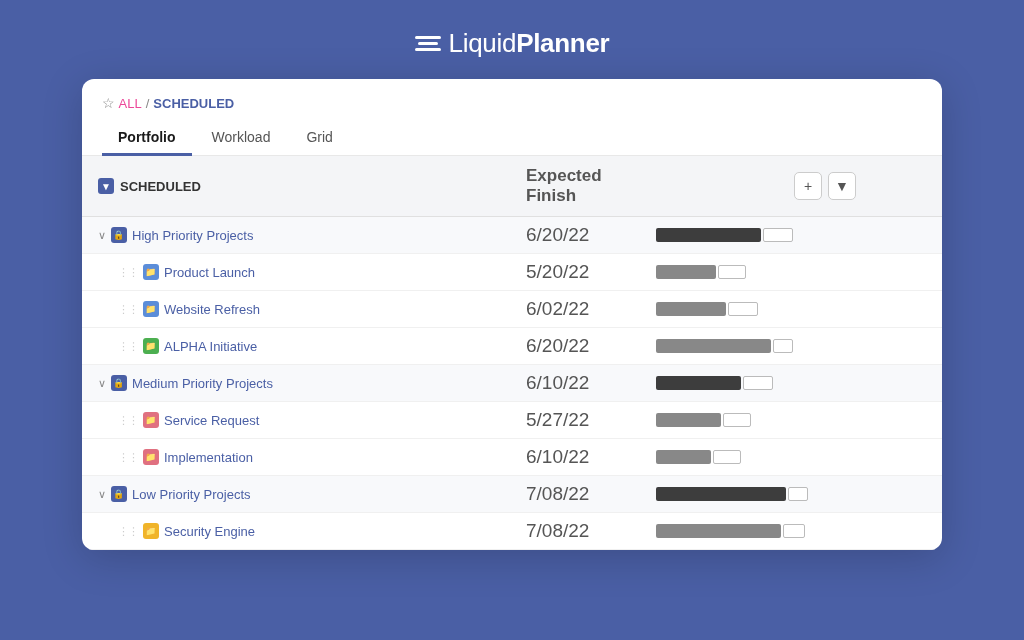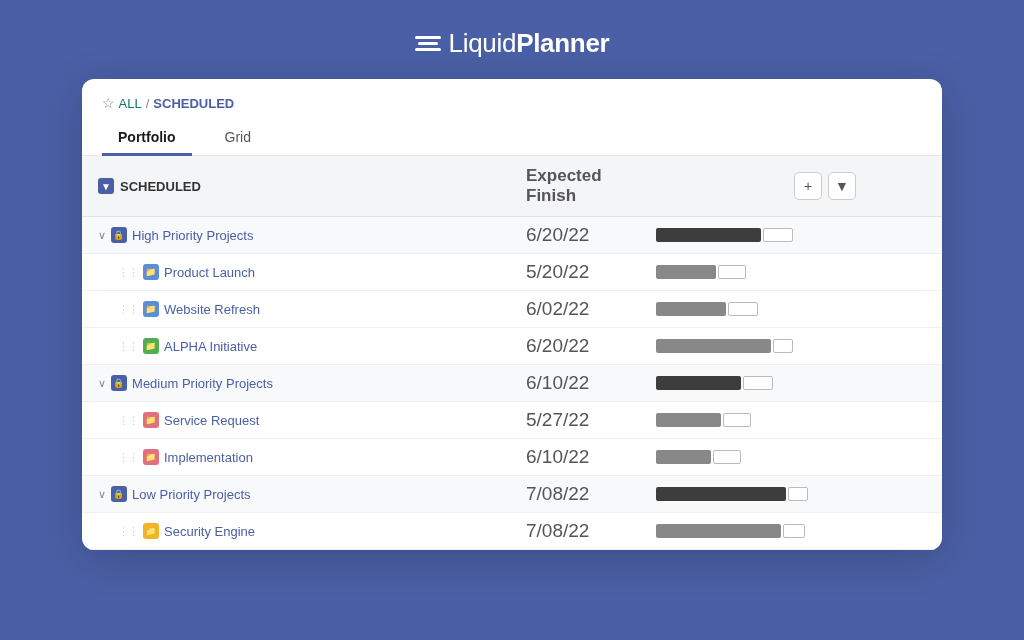--- a/index.html
+++ b/index.html
@@ -67,33 +67,33 @@
       align-items: center;
       gap: 4px;
       font-size: 13px;
       margin-bottom: 10px;
     }
     .breadcrumb-star {
       color: #888;
       font-size: 14px;
     }
     .breadcrumb-all {
-      color: #0f766e;
+      color: #ec4899;
       font-weight: 500;
     }
     .breadcrumb-sep {
       color: #888;
     }
     .breadcrumb-current {
       color: #4a5fa5;
       font-weight: 600;
     }
     .nav-tabs {
       display: flex;
-      gap: 17px;
+      gap: 4px;
     }
     .nav-tab {
       padding: 8px 16px;
       font-size: 14px;
       color: #555;
       cursor: pointer;
       border-bottom: 3px solid transparent;
       margin-bottom: -1px;
     }
     .nav-tab.active {
@@ -270,20 +270,21 @@
 
   <div class="card-header">
     <div class="breadcrumb">
       <span class="breadcrumb-star">☆</span>
       <span class="breadcrumb-all">ALL</span>
       <span class="breadcrumb-sep">/</span>
       <span class="breadcrumb-current">SCHEDULED</span>
     </div>
     <nav class="nav-tabs">
       <div class="nav-tab active">Portfolio</div>
+      <div class="nav-tab">Workload</div>
       <div class="nav-tab">Grid</div>
     </nav>
   </div>
 
   <div class="table-section">
 
     <div class="table-header-row">
       <div class="table-col-label">
         <div class="scheduled-icon">▼</div>
         <span>SCHEDULED</span>

